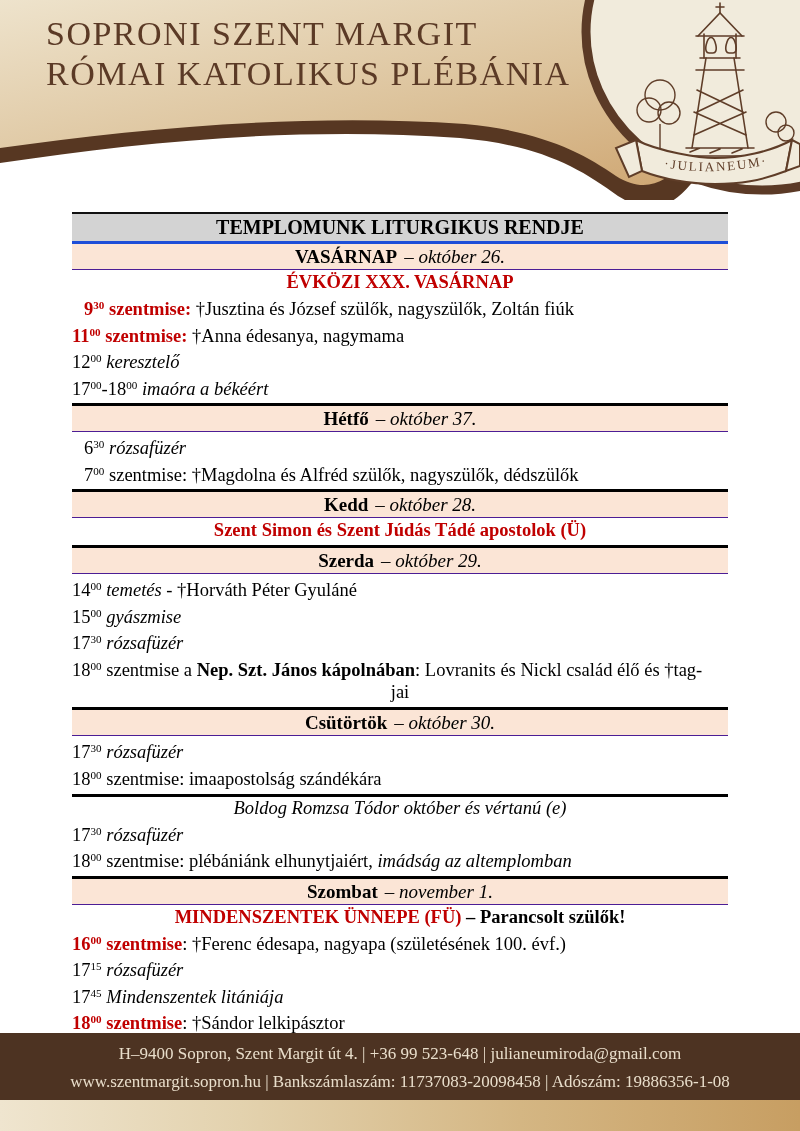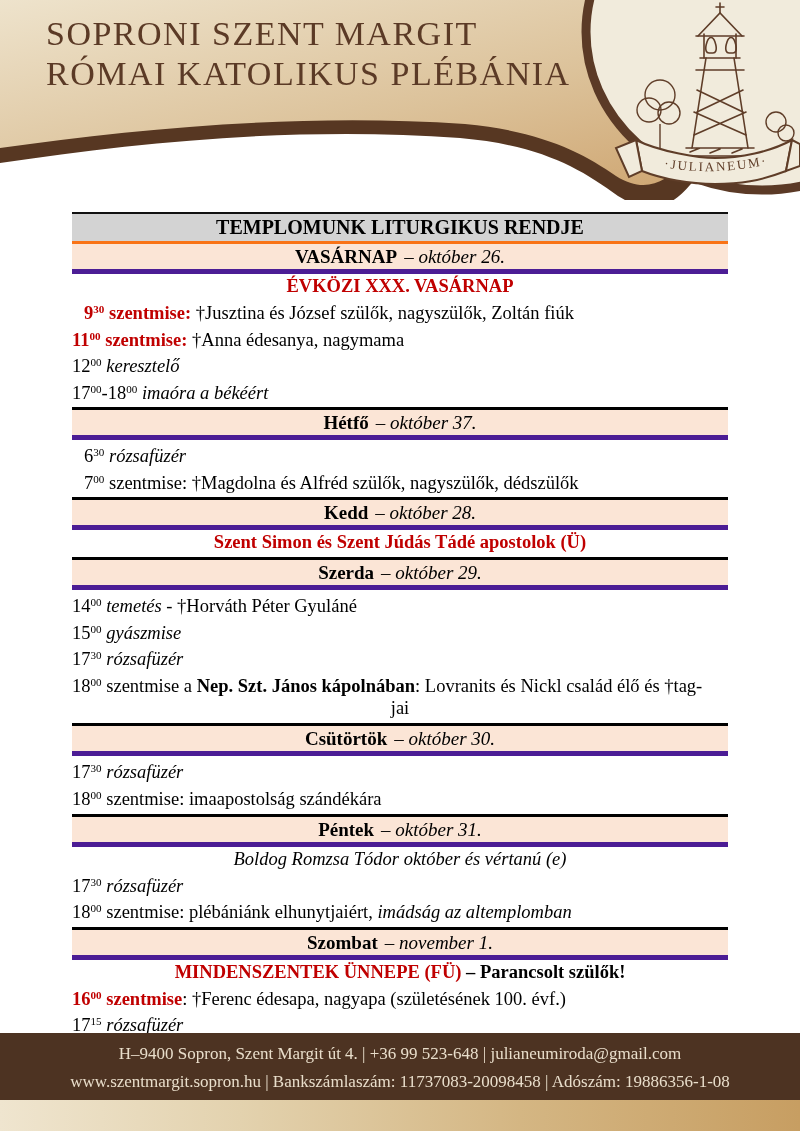--- a/index.html
+++ b/index.html
@@ -4,26 +4,26 @@
 <style>
   html,body{margin:0;padding:0;background:#fff;}
   .page{position:relative;width:800px;height:1131px;background:#fff;overflow:hidden;
         font-family:"Liberation Serif","DejaVu Serif",serif;}
   
   .banner{position:absolute;top:0;left:0;width:800px;height:200px;}
   .title-block{position:absolute;top:14px;left:46px;color:#5b3a26;}
   .title-line{font-size:34px;line-height:40px;letter-spacing:1.5px;font-weight:500;}
   
   .content{position:absolute;top:212px;left:72px;width:656px;font-size:18.5px;color:#000;}
-  .stitle{background:#d3d3d3;border-top:2px solid #111;border-bottom:3px solid #f97316;
+  .stitle{background:#d3d3d3;border-top:2px solid #111;border-bottom:3px solid #1d4ed8;
           text-align:center;font-weight:bold;font-size:20px;height:27px;line-height:27px;}
   .day{border-bottom:3px solid #000;padding-bottom:3px;}
   .day:last-child{border-bottom:none;}
   .daybar{background:#fbe5d6;text-align:center;height:25px;line-height:25px;
-          border-bottom:5px solid #4c1d95;font-size:19px;margin-bottom:1px;}
+          border-bottom:1px solid #4c1d95;font-size:19px;margin-bottom:1px;}
   .day:first-child .daybar{border-bottom:none;}
   .dname{font-weight:bold;}
   .ddate{font-style:italic;margin-left:7px;}
   .row{line-height:23px;min-height:23px;}
   .row.center{text-align:center;}
   .row.indent{padding-left:12px;}
   .rb{color:#c00000;font-weight:bold;}
   .b{font-weight:bold;}
   .i{font-style:italic;}
   .sup{font-size:.6em;vertical-align:.5em;letter-spacing:0;}
@@ -117,21 +117,20 @@
         <div class="row"><span>17</span><span class="sup">30</span><span> </span><span class="i">rózsafüzér</span></div>
         <div class="row"><span>18</span><span class="sup">00</span><span> szentmise a </span><span class="b">Nep. Szt. János kápolnában</span><span>: Lovranits és Nickl család élő és †tag-</span></div>
         <div class="row center"><span>jai</span></div>
       </div>
       <div class="day">
         <div class="daybar"><span class="dname">Csütörtök</span><span class="ddate">– október 30.</span></div>
         <div class="row"><span>17</span><span class="sup">30</span><span> </span><span class="i">rózsafüzér</span></div>
         <div class="row"><span>18</span><span class="sup">00</span><span> szentmise: imaapostolság szándékára</span></div>
       </div>
       <div class="day">
-        <div class="daybar"><span class="dname">Péntek</span><span class="ddate">– október 31.</span></div>
         <div class="row center"><span class="i">Boldog Romzsa Tódor október és vértanú (e)</span></div>
         <div class="row"><span>17</span><span class="sup">30</span><span> </span><span class="i">rózsafüzér</span></div>
         <div class="row"><span>18</span><span class="sup">00</span><span> szentmise: plébániánk elhunytjaiért, </span><span class="i">imádság az altemplomban</span></div>
       </div>
       <div class="day">
         <div class="daybar"><span class="dname">Szombat</span><span class="ddate">– november 1.</span></div>
         <div class="row center"><span class="rb">MINDENSZENTEK ÜNNEPE (FÜ)</span><span class="b"> – </span><span class="b">Parancsolt szülők!</span></div>
         <div class="row"><span class="rb">16</span><span class="rb sup">00</span><span class="rb"> szentmise</span><span>: †Ferenc édesapa, nagyapa (születésének 100. évf.)</span></div>
         <div class="row"><span>17</span><span class="sup">15</span><span> </span><span class="i">rózsafüzér</span></div>
         <div class="row"><span>17</span><span class="sup">45</span><span> </span><span class="i">Mindenszentek litániája</span></div>

